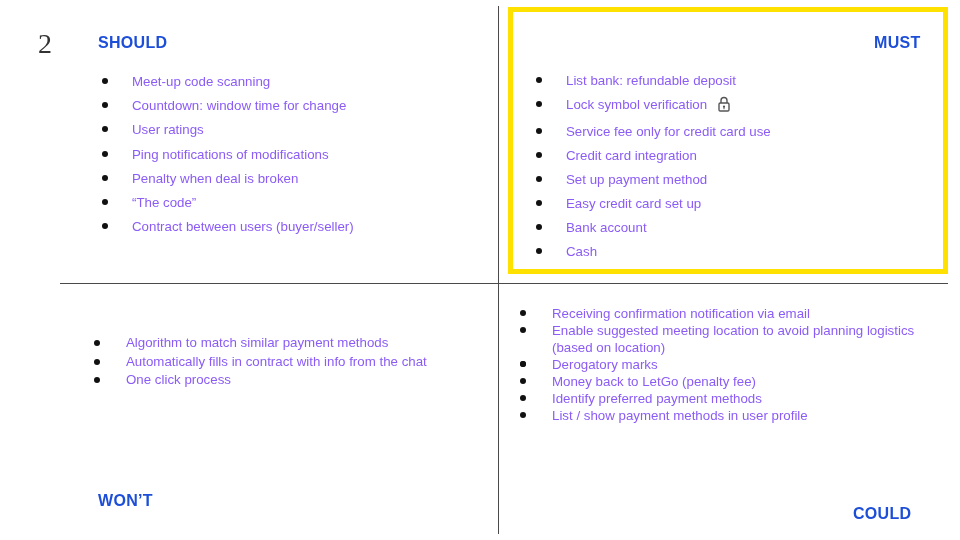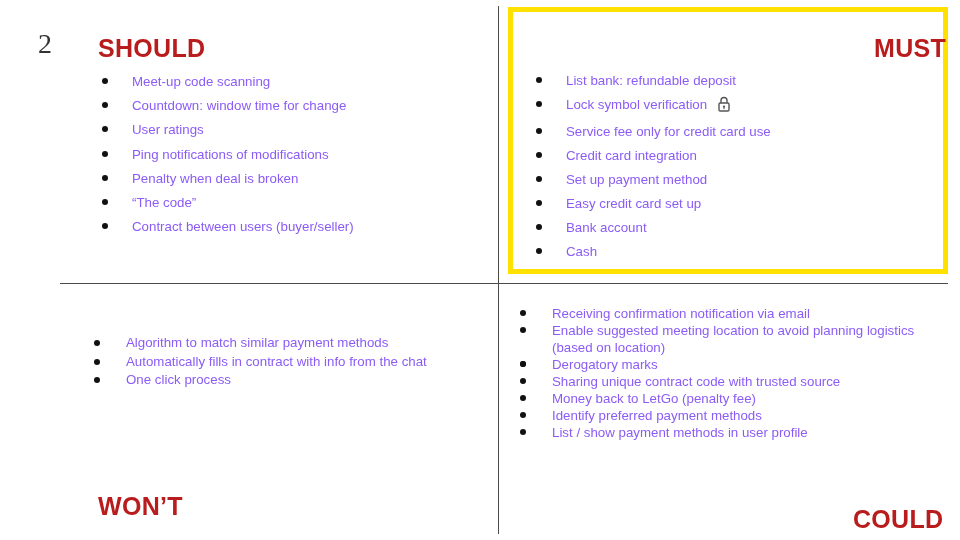--- a/index.html
+++ b/index.html
@@ -56,23 +56,23 @@
     left: 508px;
     top: 7px;
     width: 440px;
     height: 267px;
     border: 5px solid #FFE100;
     box-sizing: border-box;
   }
 
   .quad-title {
     position: absolute;
-    font-size: 25px;
+    font-size: 16px;
     font-weight: bold;
-    color: #b91c1c;
+    color: #1d4ed8;
     letter-spacing: 0.3px;
   }
   .title-should { left: 98px; top: 34px; }
   .title-must   { left: 874px; top: 34px; }
   .title-wont   { left: 98px; top: 492px; }
   .title-could  { left: 853px; top: 505px; }
 
   ul.bullets {
     position: absolute;
     margin: 0;
@@ -190,19 +190,18 @@
   <ul class="bullets" id="wont-list">
       <li><span class="dot"></span><span class="txt">Algorithm to match similar payment methods</span></li>
       <li><span class="dot"></span><span class="txt">Automatically fills in contract with info from the chat</span></li>
       <li><span class="dot"></span><span class="txt">One click process</span></li>
     </ul>
   <ul class="bullets" id="could-list">
       <li><span class="dot"></span><span class="txt">Receiving confirmation notification via email</span></li>
       <li><span class="dot"></span><span class="txt">Enable suggested meeting location to avoid planning logistics (based on location)</span></li>
       <li><span class="dot"></span></li>
       <li><span class="dot"></span><span class="txt">Derogatory marks</span></li>
-      <li><span class="dot"></span><span class="txt">Sharing unique contract code with trusted source</span></li>
       <li><span class="dot"></span><span class="txt">Money back to LetGo (penalty fee)</span></li>
       <li><span class="dot"></span><span class="txt">Identify preferred payment methods</span></li>
       <li><span class="dot"></span><span class="txt">List / show payment methods in user profile</span></li>
     </ul>
 
 </div>
 
 </body></html>

